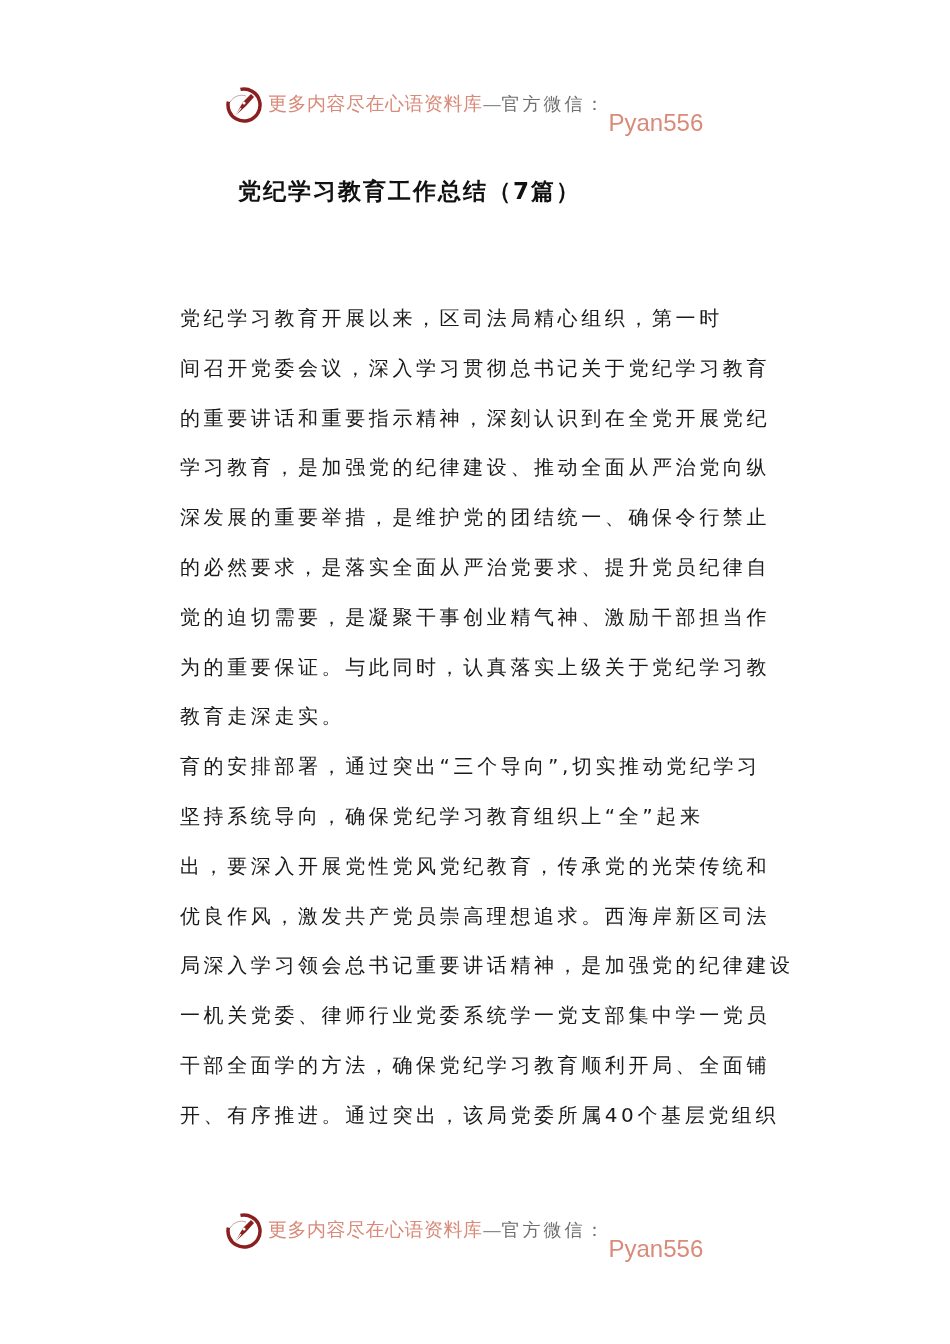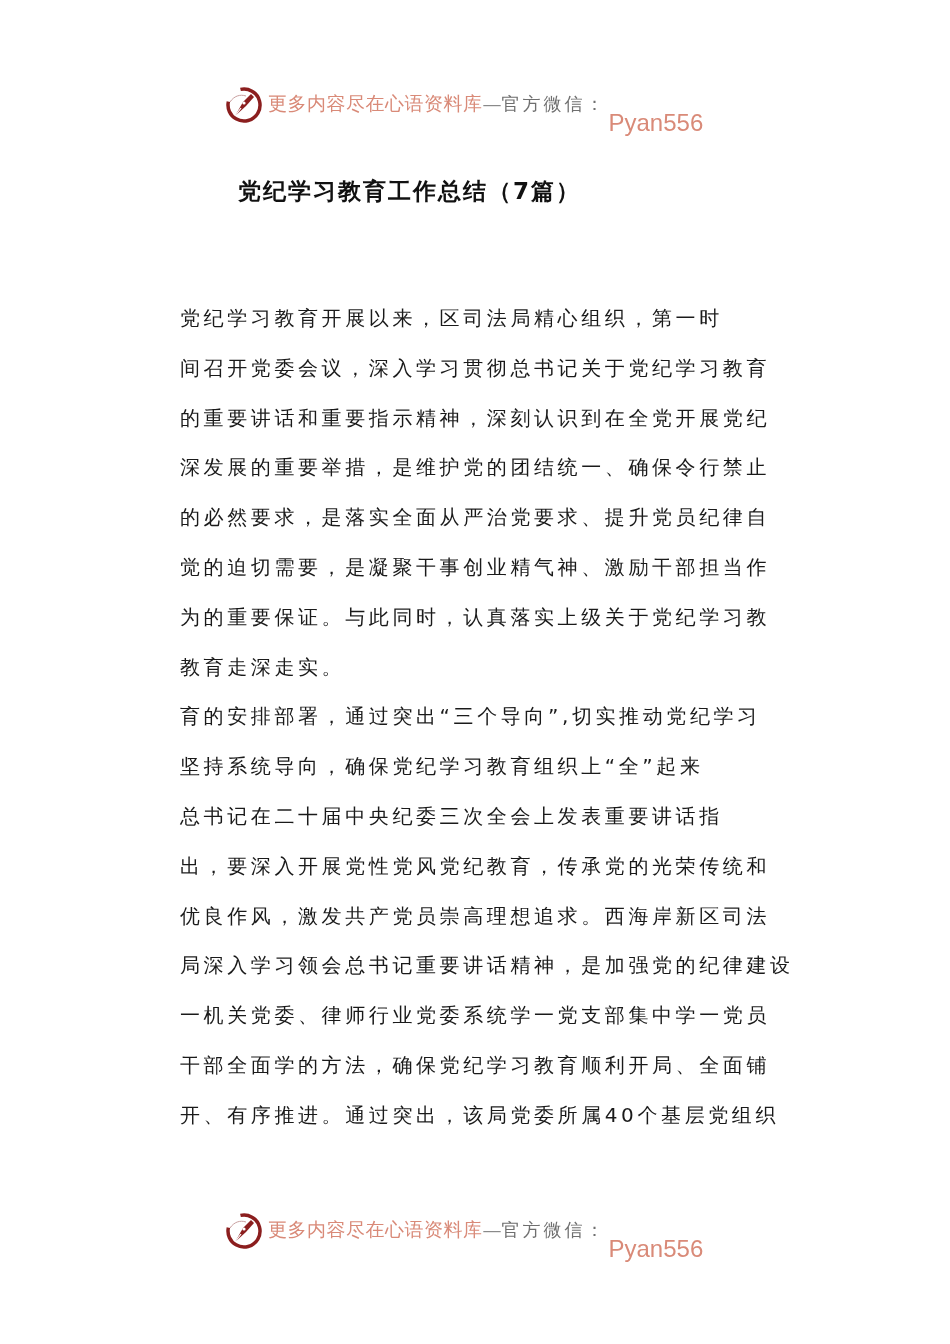--- a/index.html
+++ b/index.html
@@ -101,28 +101,28 @@
   <span class="banner-wx">官方微信：</span>
   <span class="banner-id">Pyan556</span>
 </div>
 
 <div class="doc-title">党纪学习教育工作总结（7篇）</div>
 
 <div class="body-text">
   <div class="line">党纪学习教育开展以来，区司法局精心组织，第一时</div>
   <div class="line">间召开党委会议，深入学习贯彻总书记关于党纪学习教育</div>
   <div class="line">的重要讲话和重要指示精神，深刻认识到在全党开展党纪</div>
+  <div class="line">学习教育，是加强党的纪律建设、推动全面从严治党向纵</div>
   <div class="line">深发展的重要举措，是维护党的团结统一、确保令行禁止</div>
   <div class="line">的必然要求，是落实全面从严治党要求、提升党员纪律自</div>
   <div class="line">觉的迫切需要，是凝聚干事创业精气神、激励干部担当作</div>
   <div class="line">为的重要保证。与此同时，认真落实上级关于党纪学习教</div>
   <div class="line">教育走深走实。</div>
   <div class="line">育的安排部署，通过突出“三个导向”,切实推动党纪学习</div>
   <div class="line">坚持系统导向，确保党纪学习教育组织上“全”起来</div>
-  <div class="line">总书记在二十届中央纪委三次全会上发表重要讲话指</div>
   <div class="line">出，要深入开展党性党风党纪教育，传承党的光荣传统和</div>
   <div class="line">优良作风，激发共产党员崇高理想追求。西海岸新区司法</div>
   <div class="line">局深入学习领会总书记重要讲话精神，是加强党的纪律建设</div>
   <div class="line">一机关党委、律师行业党委系统学一党支部集中学一党员</div>
   <div class="line">干部全面学的方法，确保党纪学习教育顺利开局、全面铺</div>
   <div class="line">开、有序推进。通过突出，该局党委所属40个基层党组织</div>
 </div>
 
 <div class="banner bottom">
   <svg class="logo" viewBox="0 0 40 40">

